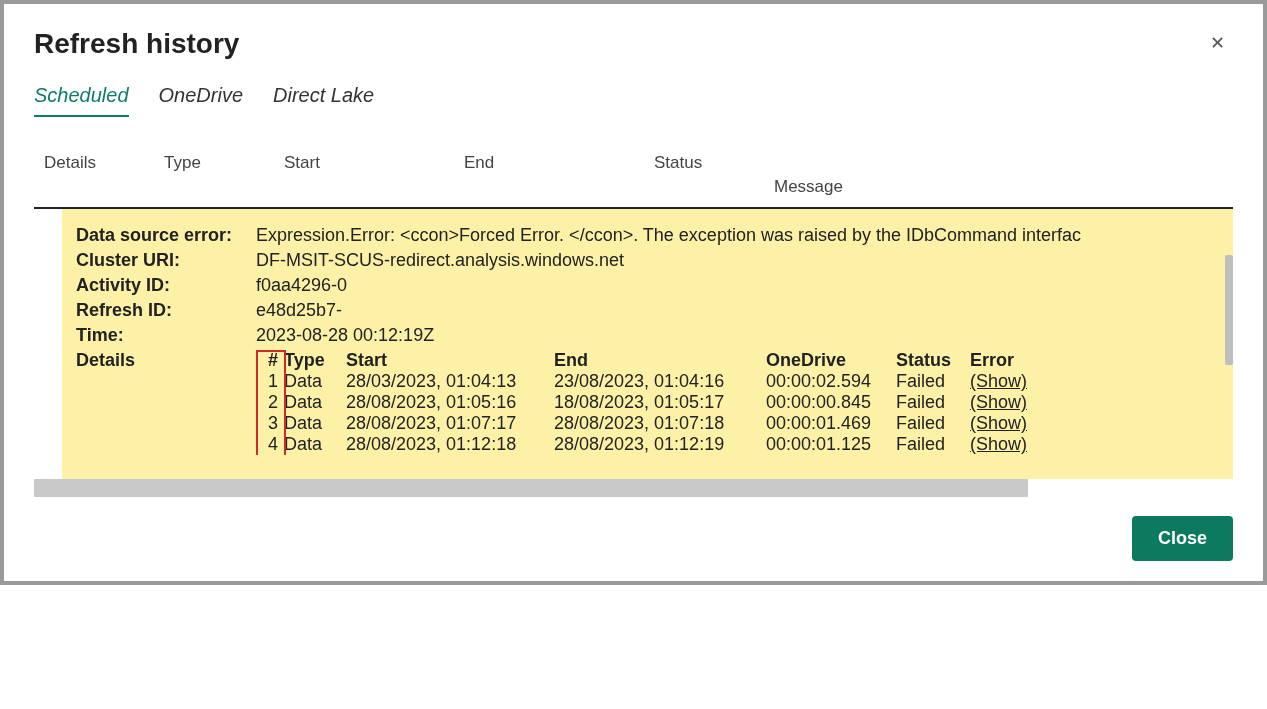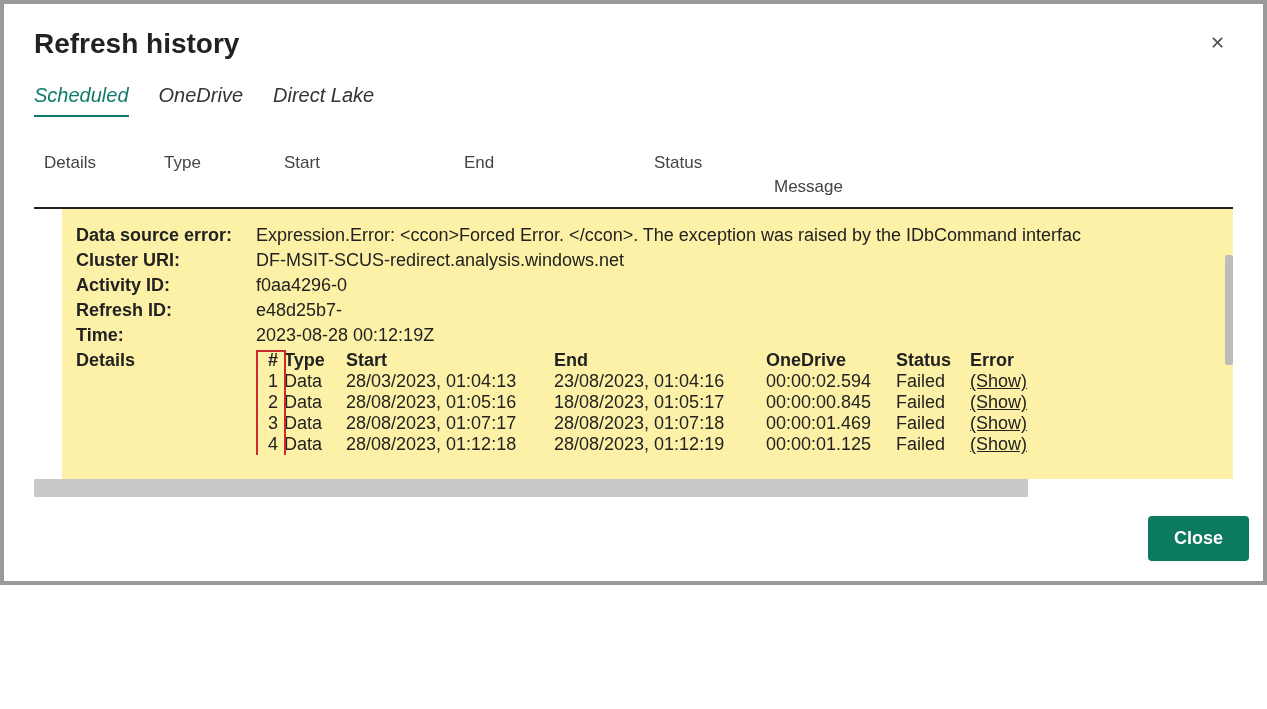--- a/index.html
+++ b/index.html
@@ -28,21 +28,21 @@
     .dc-num { width: 28px; text-align: right; padding-right: 6px; }
     .dc-type { width: 62px; }
     .dc-start { width: 208px; }
     .dc-end { width: 212px; }
     .dc-duration { width: 130px; }
     .dc-status { width: 74px; }
     .dc-error { width: 80px; }
     .show-link { text-decoration: underline; cursor: pointer; }
     .red-box { position: absolute; border: 2px solid #cc2b2b; pointer-events: none; }
     .h-scroll { height: 18px; background: #c9c9c9; margin-top: 0; margin-left: 0; width: 994px; border-radius: 1px; }
-    .footer { position: absolute; right: 14px; bottom: 20px; }
+    .footer { position: absolute; right: 30px; bottom: 20px; }
     .close-btn { background: #0b7a5f; color: #fff; border: none; padding: 12px 26px; font-size: 18px; font-weight: 600; border-radius: 4px; cursor: pointer; }
     .panel-scroll-track { position: absolute; right: 0; top: 46px; width: 8px; height: 110px; background: #bdbdbd; border-radius: 2px; }
   </style>
 </head>
 <body>
 
 <div class="frame">
 
   <div class="header-row">
     <h1 class="title">Refresh history</h1>

